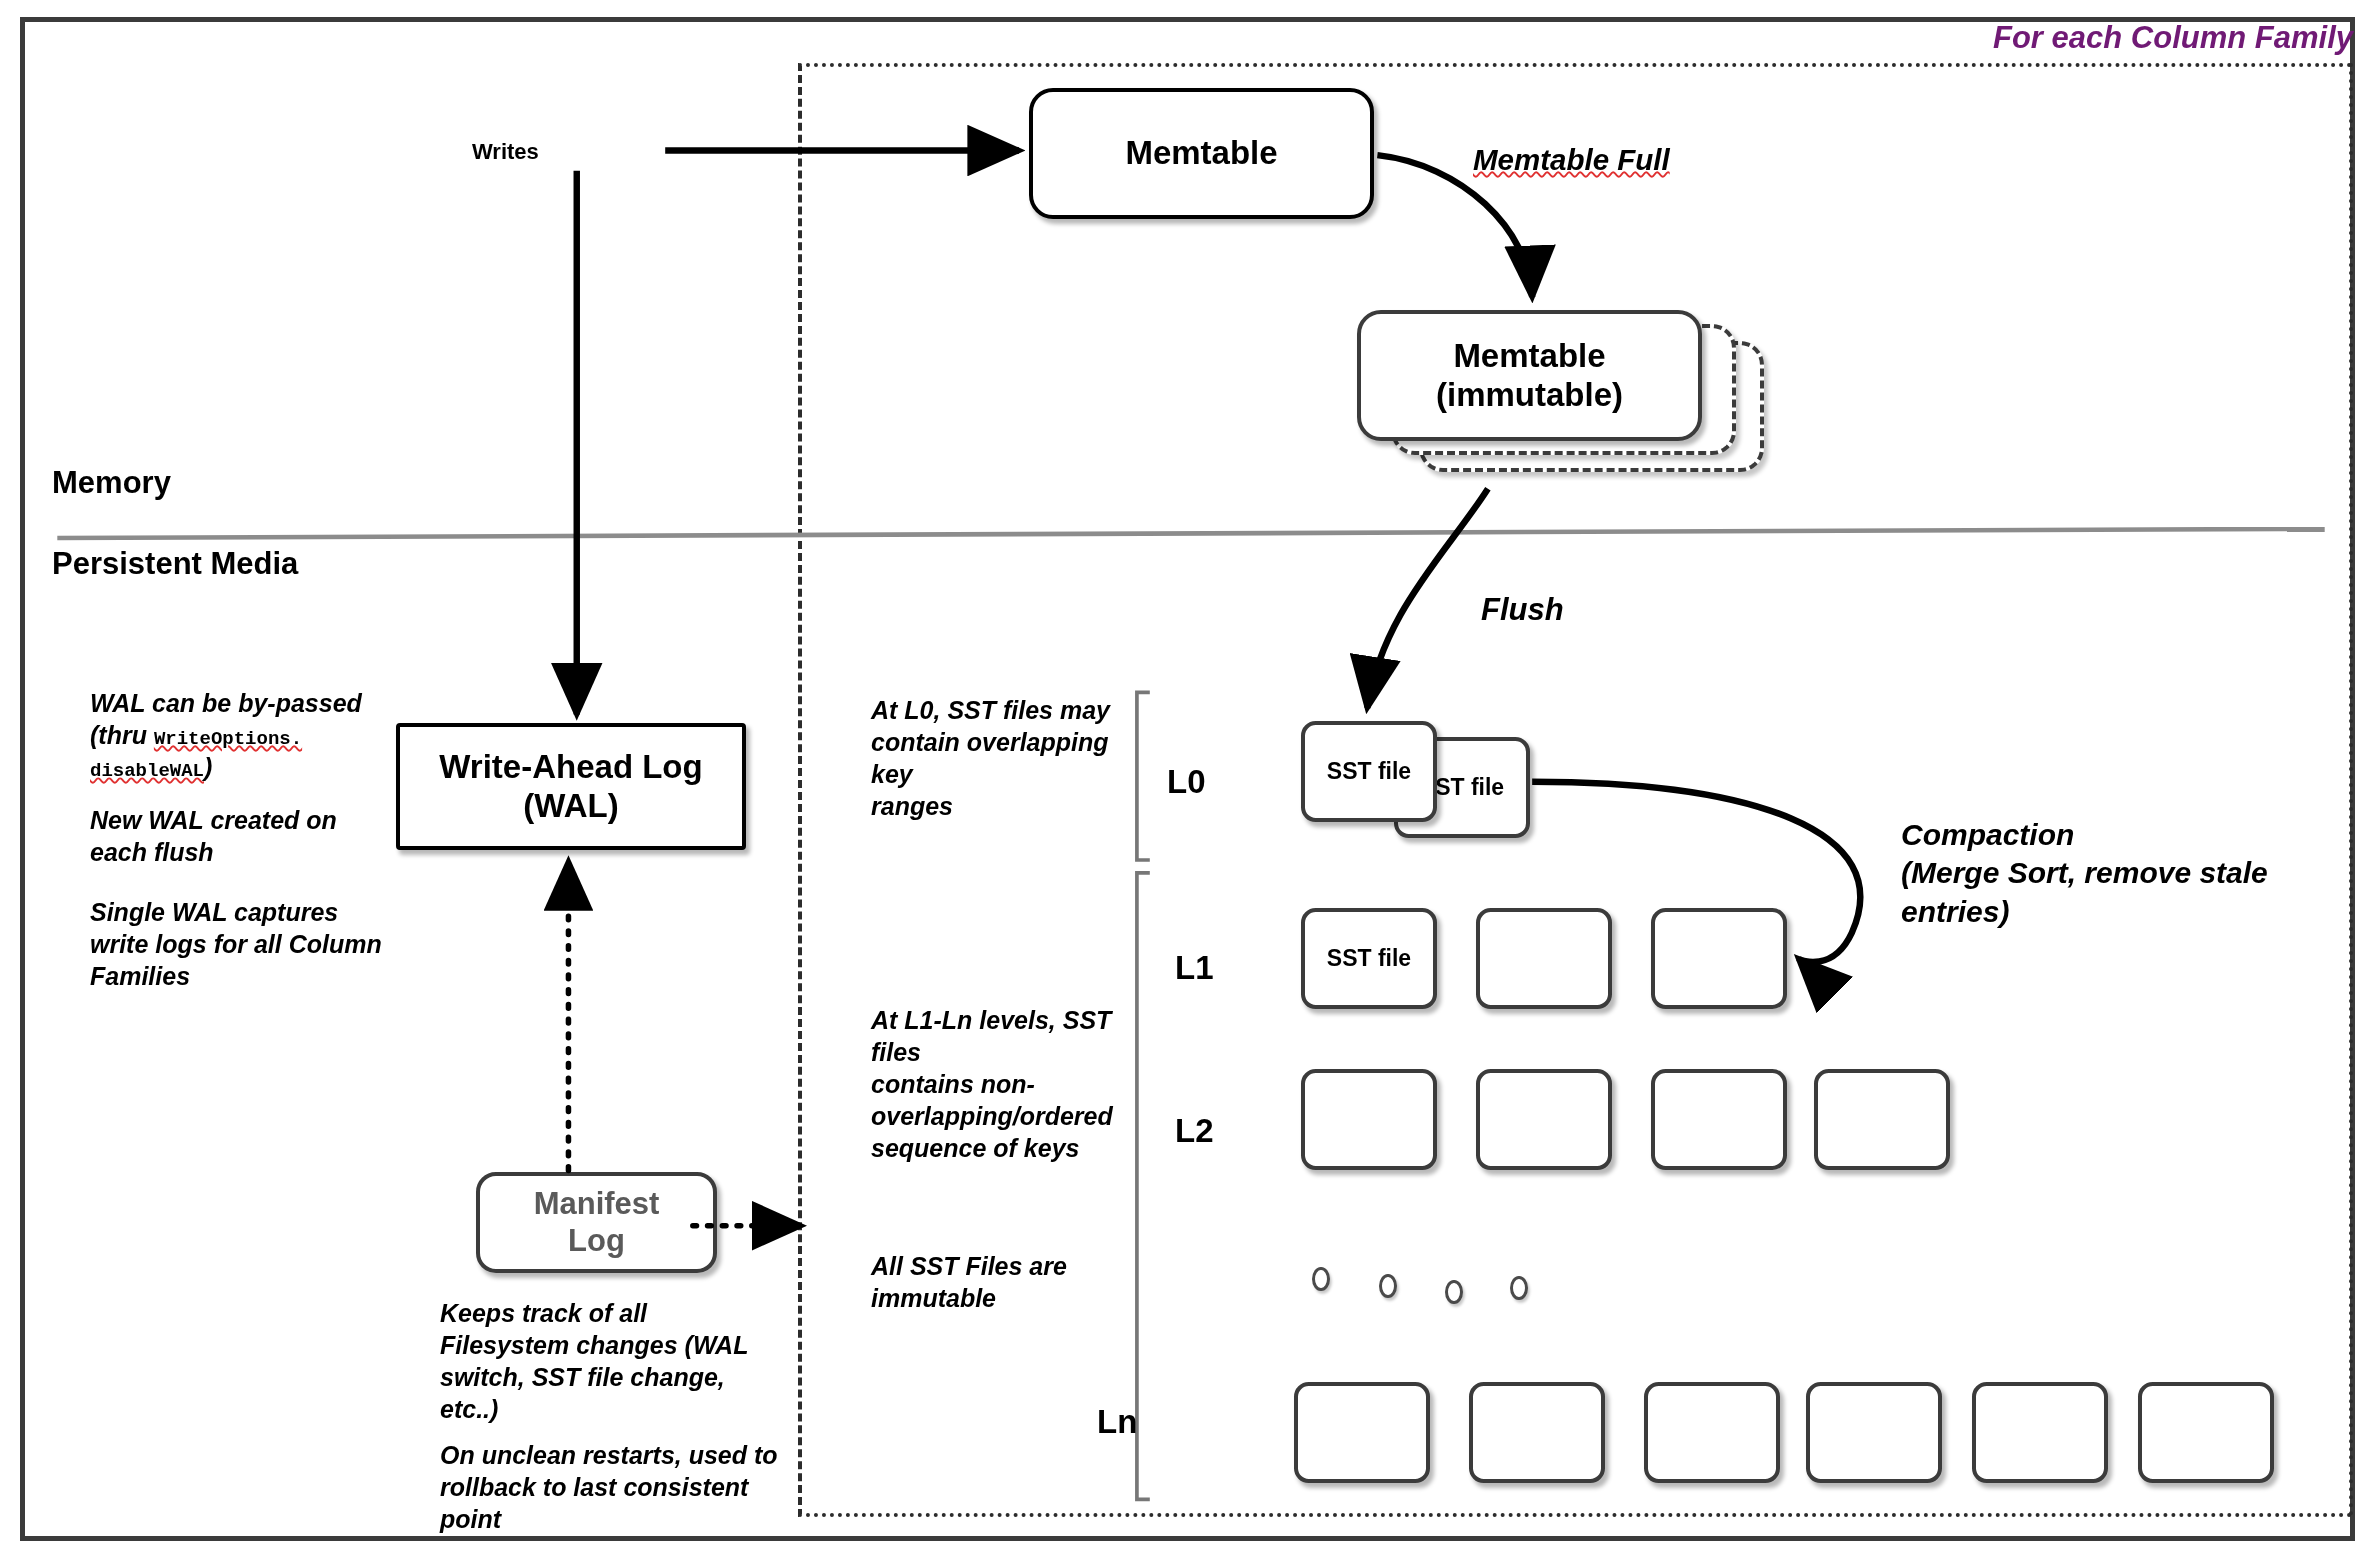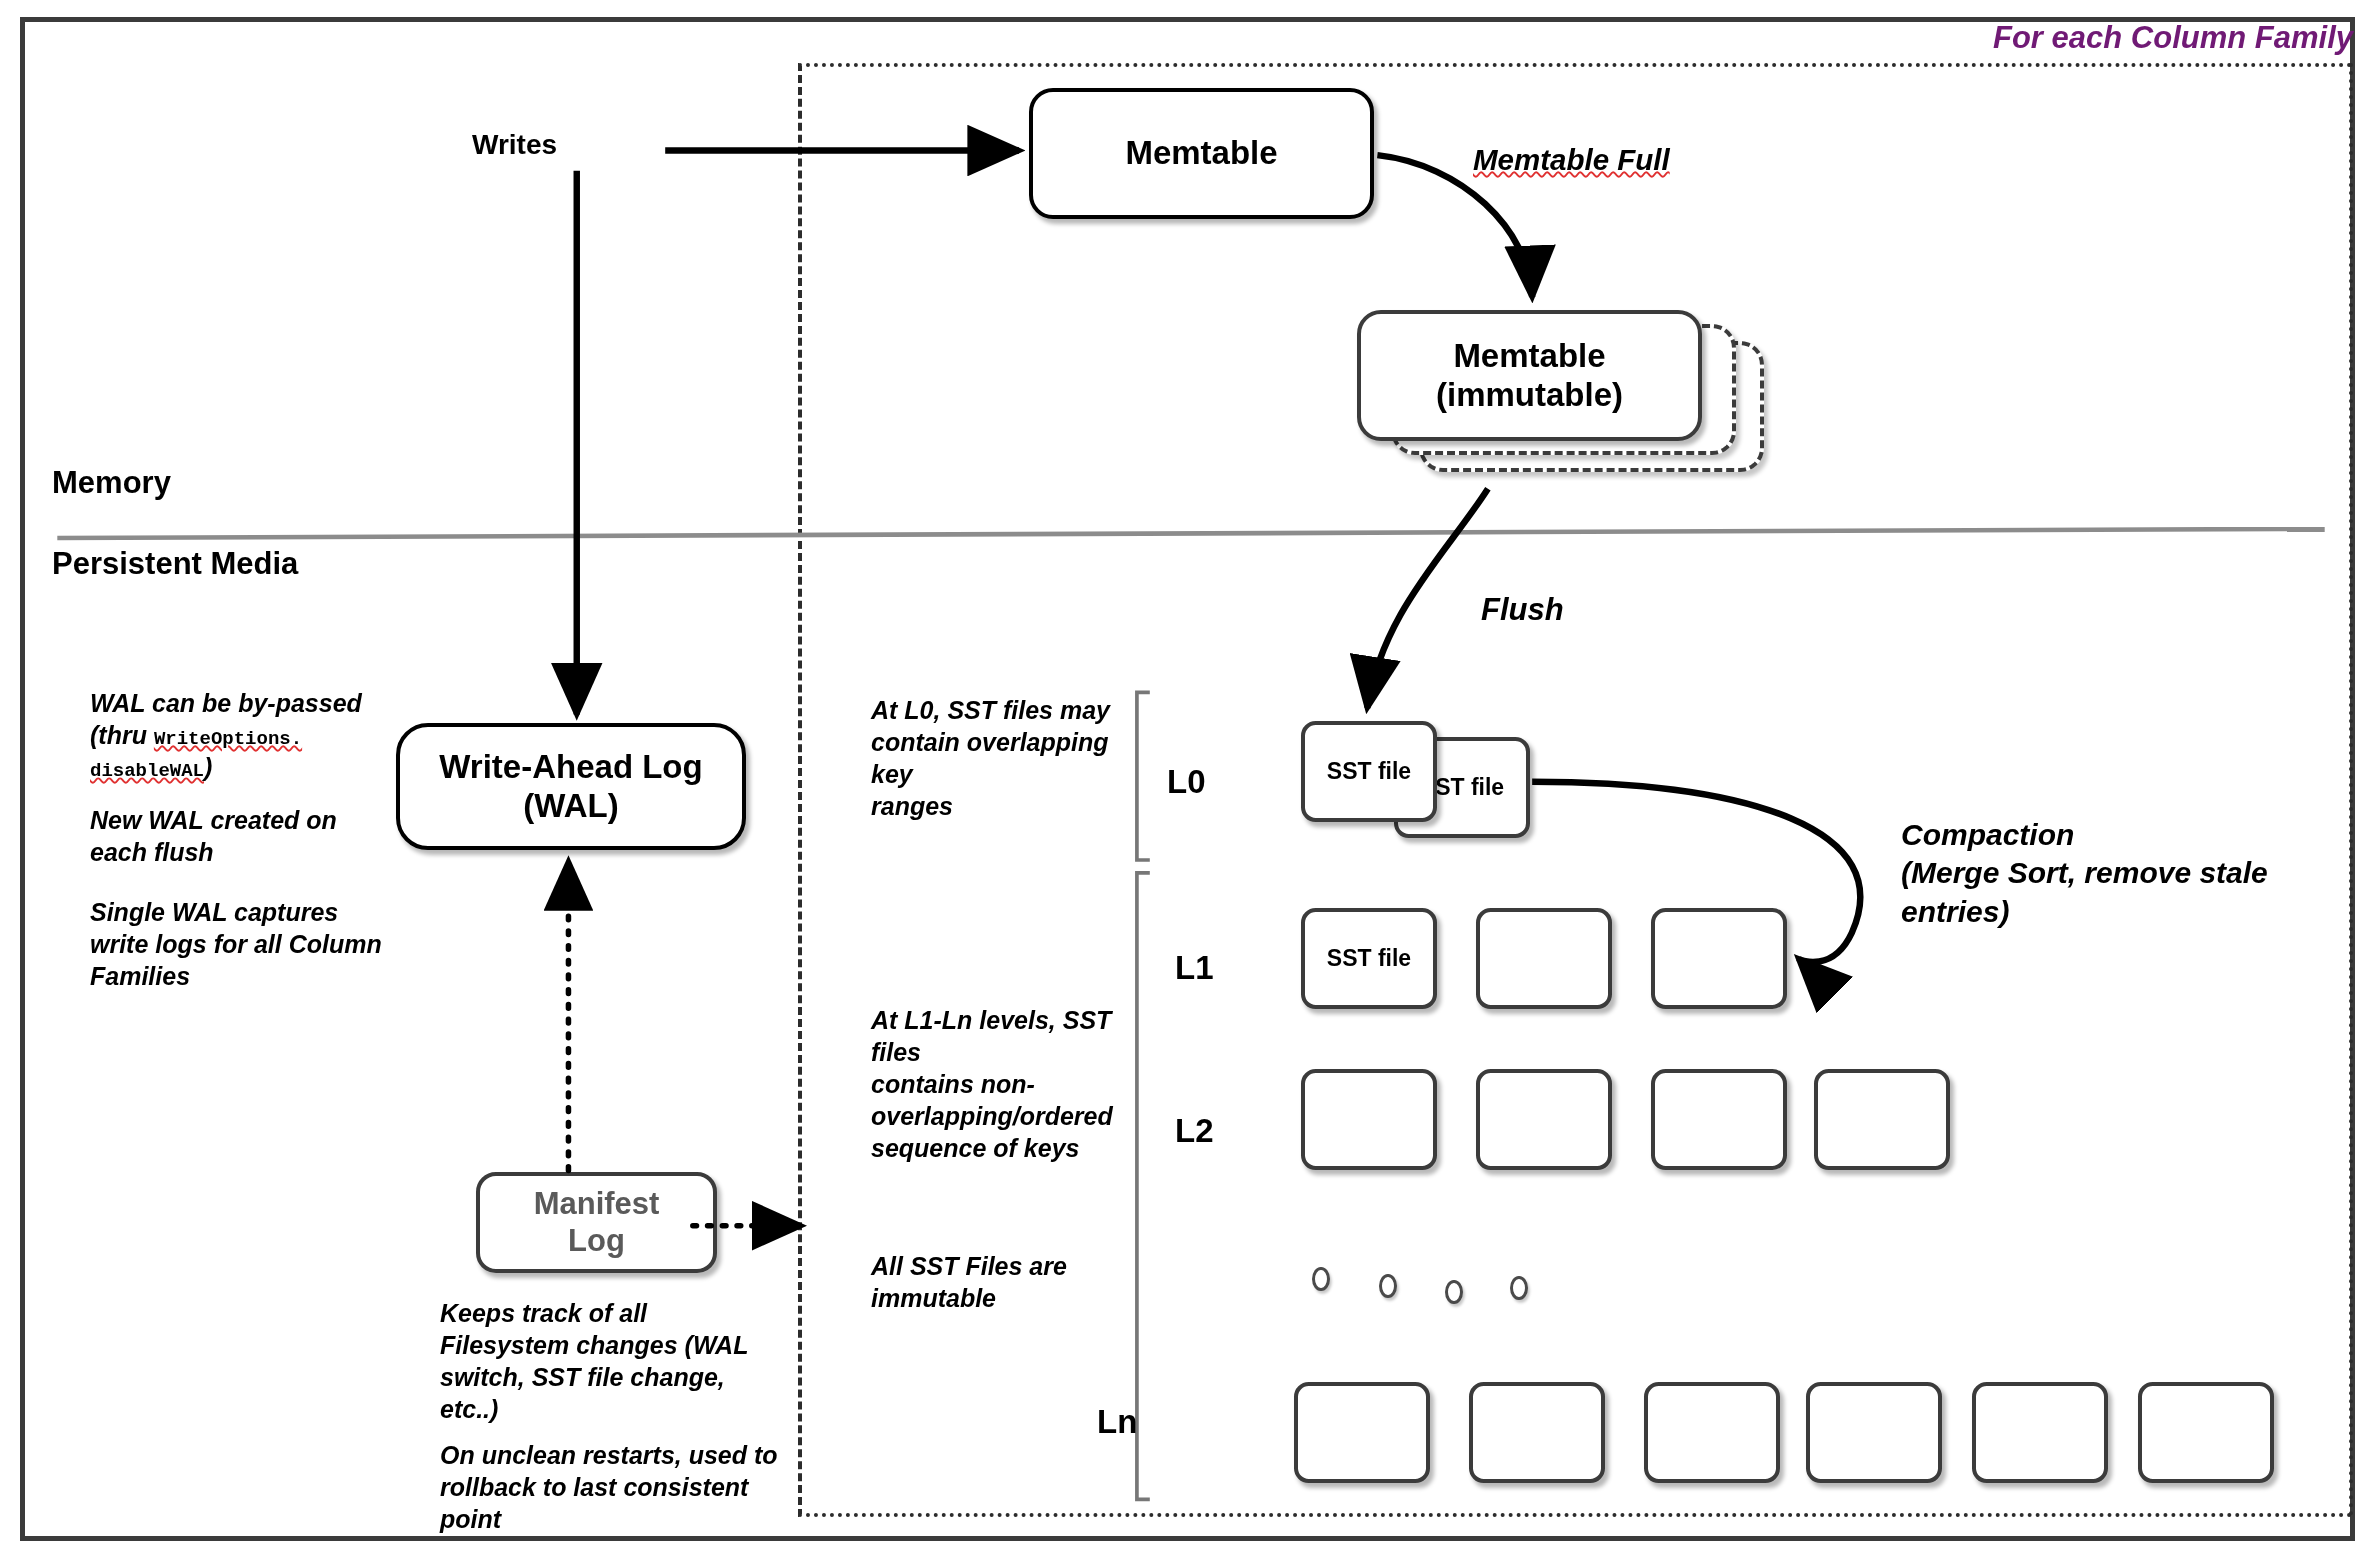--- a/index.html
+++ b/index.html
@@ -178,21 +178,21 @@
   <div id="cf-frame"></div>
   <div id="cf-label">For each Column Family</div>
 
   <svg id="mem-divider" class="overlay" style="left:53px;top:527px;width:2276px;height:14.7px" viewBox="0 0 2470 16">
     <line x1="0" y1="12" x2="2470" y2="2" stroke="#8c8c8c" stroke-width="5"></line>
   </svg>
 
   <div class="lbl lbl-bold" style="left:52px;top:465px;font-size:31px">Memory</div>
   <div class="lbl lbl-bold" style="left:52px;top:546px;font-size:31px">Persistent Media</div>
 
-  <div class="lbl lbl-bold" style="left:472px;top:129px;font-size:28px">Writes</div>
+  <div class="lbl lbl-bold" style="left:472px;top:139px;font-size:22px">Writes</div>
 
   <div class="node black-border" style="left:1029px;top:88px;width:345px;height:131px;font-size:33px;border-radius:24px">Memtable</div>
 
   <div class="lbl lbl-italic squiggle" style="left:1473px;top:143px;font-size:29.5px">Memtable Full</div>
 
   <div class="node dashed" style="left:1419px;top:341px;width:345px;height:131px;border-radius:24px;box-shadow:3.7px 4.6px 4.6px rgba(0,0,0,0.22)"></div>
   <div class="node dashed" style="left:1391px;top:324px;width:345px;height:131px;border-radius:24px;box-shadow:3.7px 4.6px 4.6px rgba(0,0,0,0.22)"></div>
   <div class="node" style="left:1357px;top:310px;width:345px;height:131px;font-size:33px;border-radius:24px;white-space:pre-line">Memtable
 (immutable)</div>
 
@@ -201,21 +201,21 @@
   <div class="note" style="left:90px;top:687px;width:295px"><span>WAL can be by-passed
 (thru </span><span class="mono">WriteOptions.</span><br><span class="mono">disableWAL</span><span>)</span></div>
 
   <div class="note" style="left:90px;top:804px;width:295px">New WAL created on
 each flush</div>
 
   <div class="note" style="left:90px;top:896px;width:304px">Single WAL captures
 write logs for all Column
 Families</div>
 
-  <div class="node black-border" style="left:396px;top:723px;width:350px;height:127px;font-size:33px;border-radius:32px;white-space:pre-line">Write-Ahead Log
+  <div class="node black-border" style="left:396px;top:723px;width:350px;height:127px;font-size:33px;border-radius:4px;white-space:pre-line">Write-Ahead Log
 (WAL)</div>
 
   <div class="node gray-text" style="left:448px;top:1172px;width:241px;height:101px;font-size:31px;border-radius:20px;white-space:pre-line">Manifest
 Log</div>
 
   <div class="note" style="left:440px;top:1297px;width:323px">Keeps track of all
 Filesystem changes (WAL
 switch, SST file change,
 etc..)</div>
   <div class="note" style="left:440px;top:1439px;width:341px">On unclean restarts, used to

